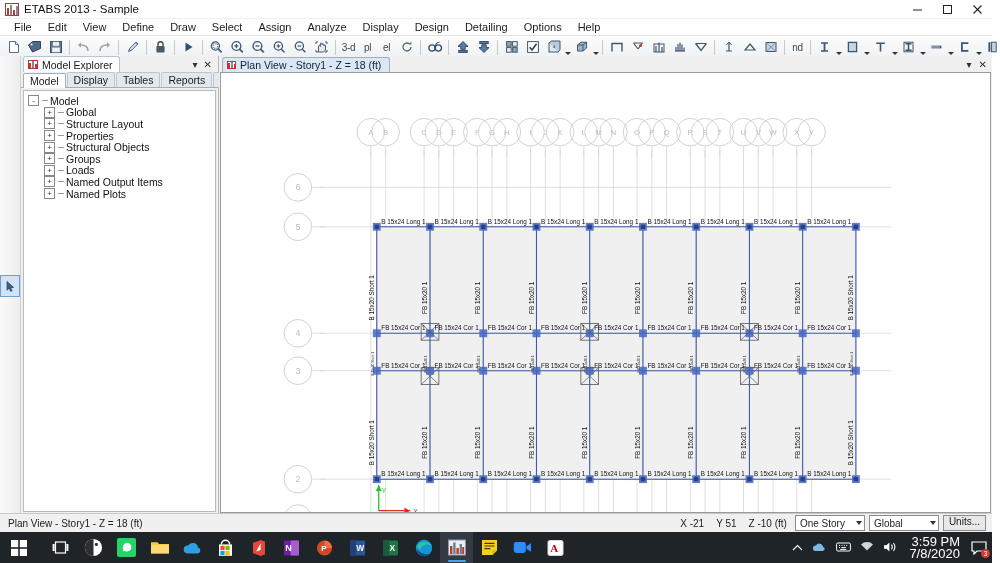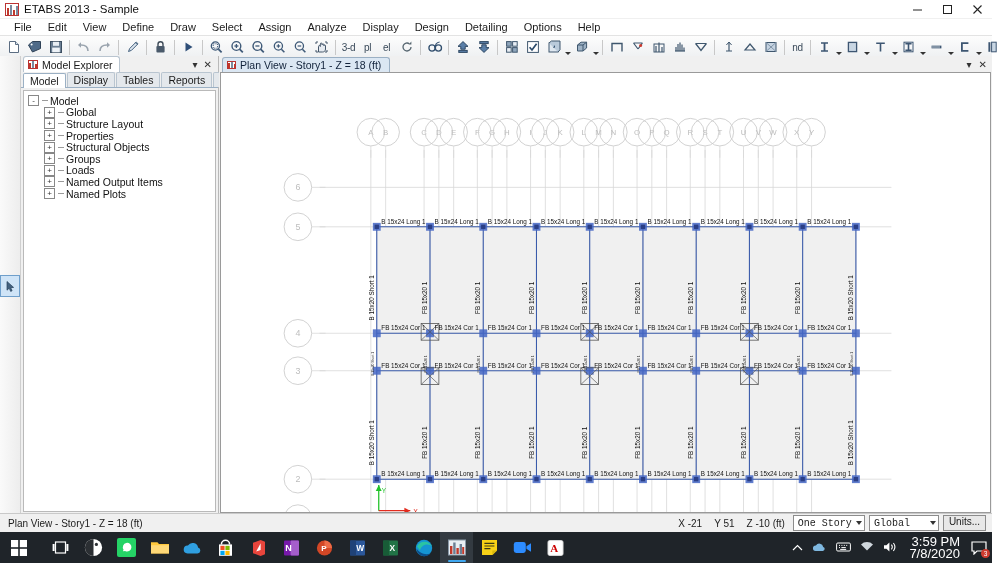--- a/index.html
+++ b/index.html
@@ -100,21 +100,21 @@
   .canvas{position:absolute;inset:0;}
 
   
   .statusbar{position:absolute;left:0;right:0;bottom:31px;height:18px;background:#f0f0f0;
              border-top:1px solid #c9c9c9;display:flex;align-items:center;font-size:10px;
              color:#1c1c1c;}
   .sb-left{padding-left:8px;}
   .sb-coords{margin-left:auto;display:flex;gap:12px;padding-right:8px;}
   .sb-sel{height:14px;min-width:62px;background:#fff;border:1px solid #8c8c8c;
           display:flex;align-items:center;padding:0 2px 0 4px;font-size:10px;margin-right:4px;}
-  .sb-sel .cv{flex:1;font-family:Liberation Mono, monospace;}
+  .sb-sel .cv{flex:1;}
   .sb-sel .ar{border-left:3px solid transparent;border-right:3px solid transparent;
               border-top:4px solid #333;margin-left:4px;}
   .sb-btn{height:14px;background:#e8e8e8;border:1px solid #8c8c8c;padding:0 5px;
           font-size:10px;line-height:12px;margin-right:6px;}
 
   
   .taskbar{position:absolute;left:0;right:0;bottom:0;height:31px;background:#1f2429;
            display:flex;align-items:center;}
   .start{width:38px;height:31px;display:flex;align-items:center;justify-content:center;}
   .searchbox{width:250px;height:31px;background:#ffffff;display:flex;align-items:center;

